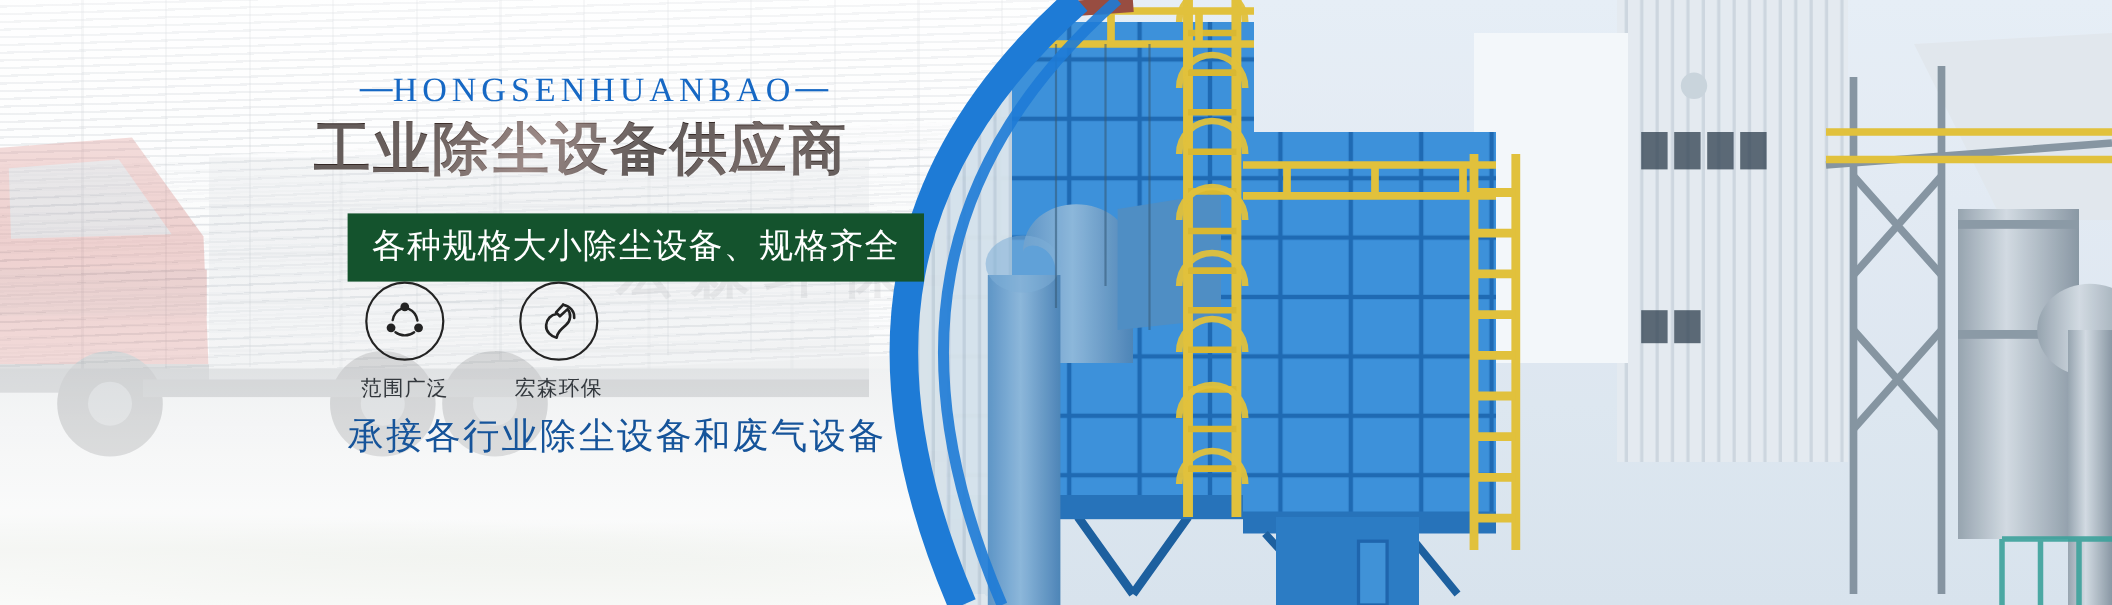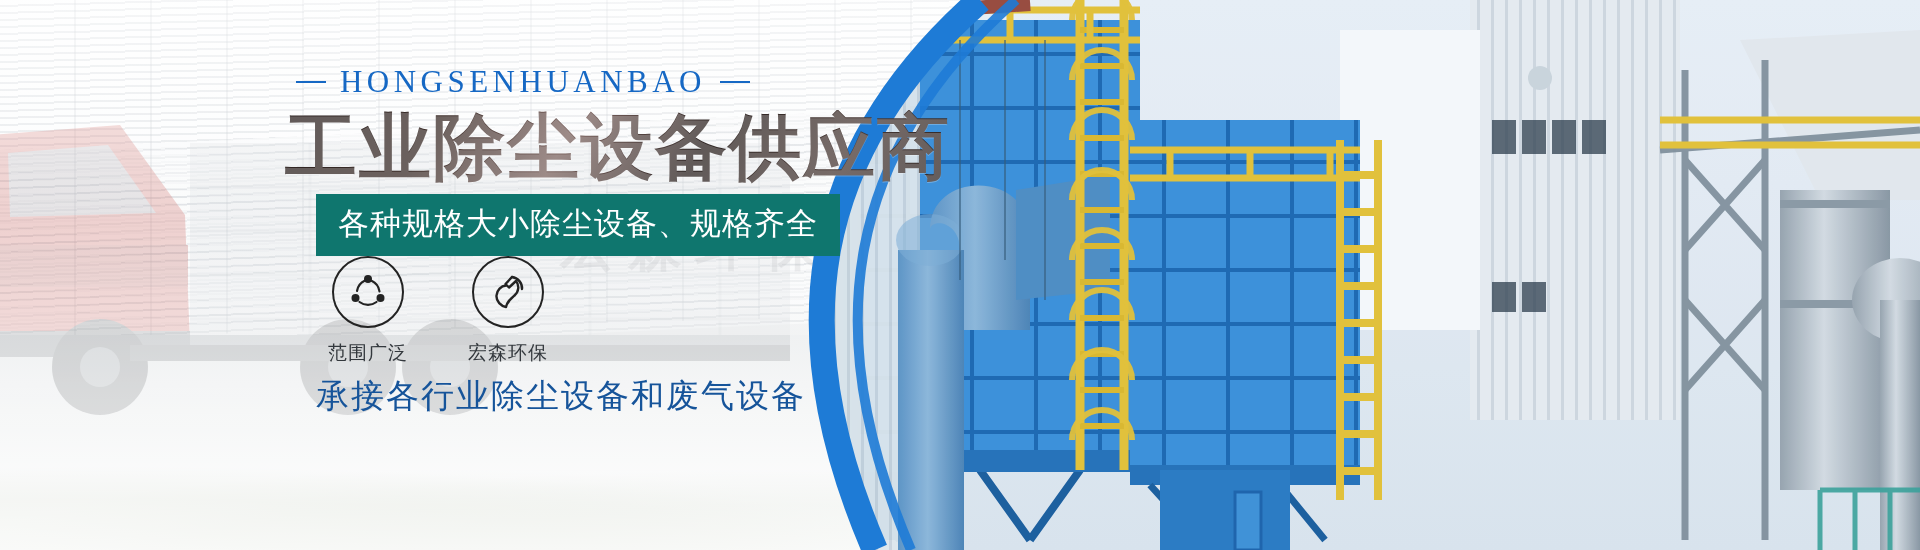--- a/index.html
+++ b/index.html
@@ -88,41 +88,41 @@
   .arc {
     position:absolute; right:0; top:0; width:1140px; height:550px;
     pointer-events:none;
   }
 
   
   .content { position:absolute; left:0; top:0; width:1000px; height:550px; }
 
   .eyebrow {
     position:absolute; left:330px; top:64px; width:420px;
-    display:flex; align-items:center; justify-content:flex-end; gap:14px;
+    display:flex; align-items:center; justify-content:center; 
     color:#1668c4;
     font-family:"Liberation Serif","DejaVu Serif",serif;
     font-size:31px; letter-spacing:4.5px; white-space:nowrap;
   }
   .eyebrow .dash { display:inline-block; width:30px; height:2px; background:#1668c4; flex:none; }
 
   .headline {
     position:absolute; left:285px; top:110px;
-    font-size:72px; font-weight:700; line-height:1.05;
+    font-size:52px; font-weight:700; line-height:1.05;
     letter-spacing:2px; white-space:nowrap;
-    font-family:Liberation Sans, sans-serif;
+    font-family:Liberation Serif, serif;
     background:linear-gradient(120deg,#2e2422 0%,#3a2c28 22%,#7c6460 42%,#2b2220 62%,#4a3a36 82%,#2e2523 100%);
     -webkit-background-clip:text; background-clip:text;
     -webkit-text-fill-color:transparent; color:#2e2422;
     text-shadow:0 1px 0 rgba(255,255,255,.25);
   }
 
   .subbar {
     position:absolute; left:316px; top:194px;
-    background:#0f766e;
+    background:#14532d;
     padding:9px 22px 11px 22px;
     white-space:nowrap;
     text-align:center;
   }
   .subbar span {
     color:#ffffff; font-size:31px; font-weight:400; letter-spacing:1px;
     font-family:"DejaVu Sans","Liberation Sans",sans-serif;
   }
 
   .features {

